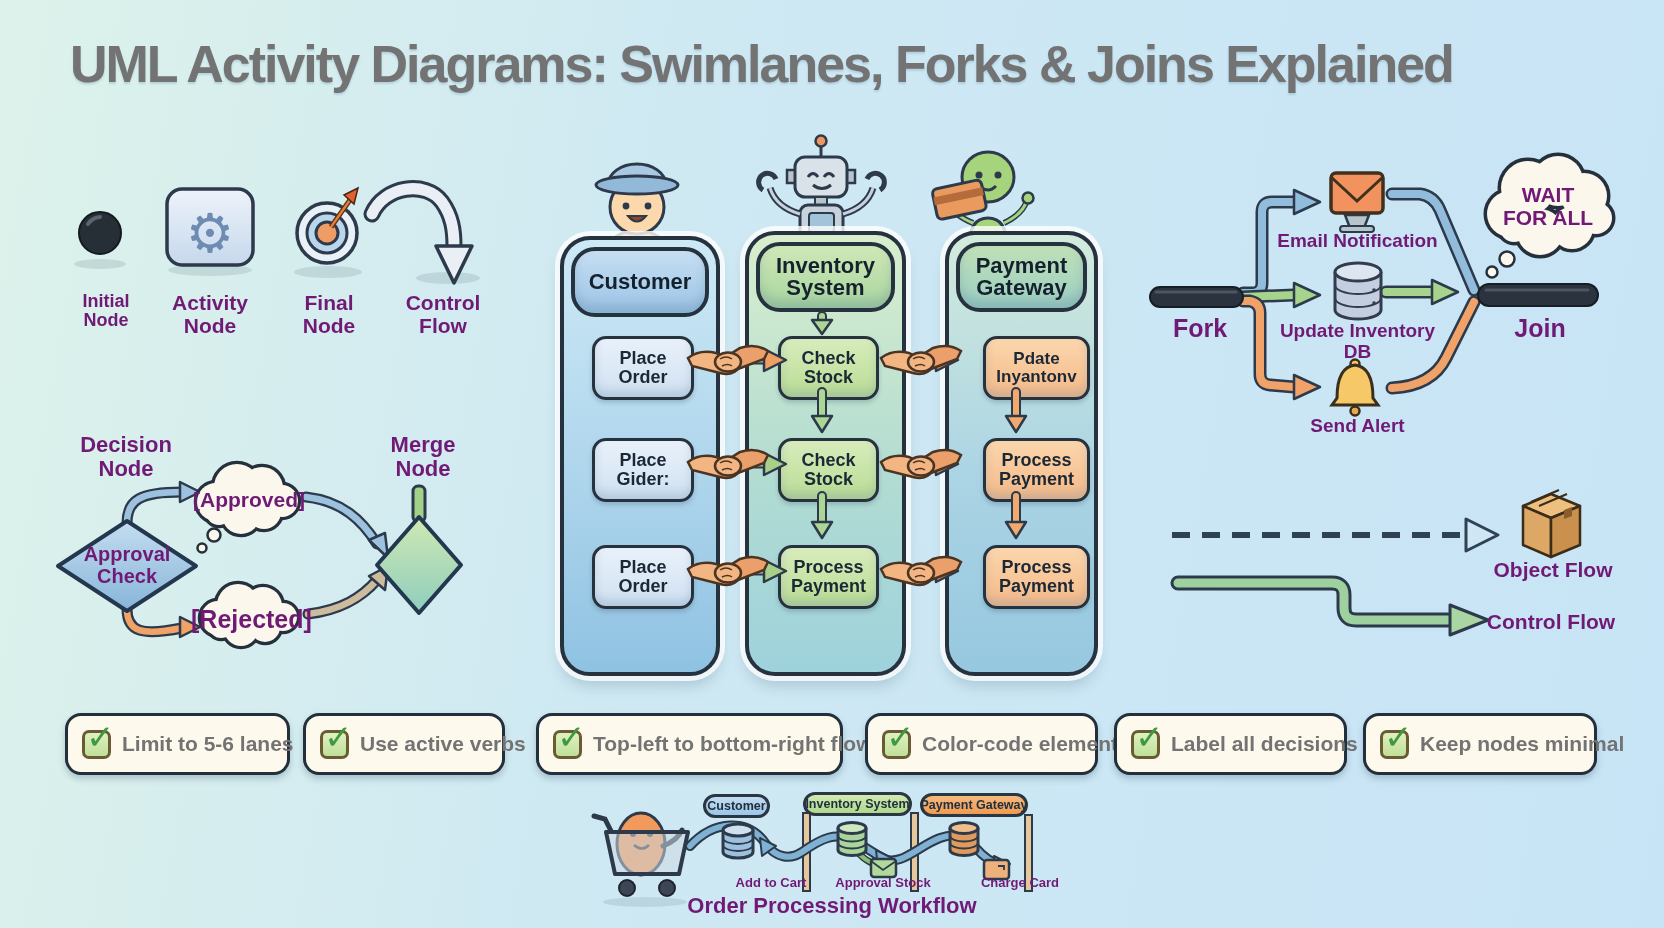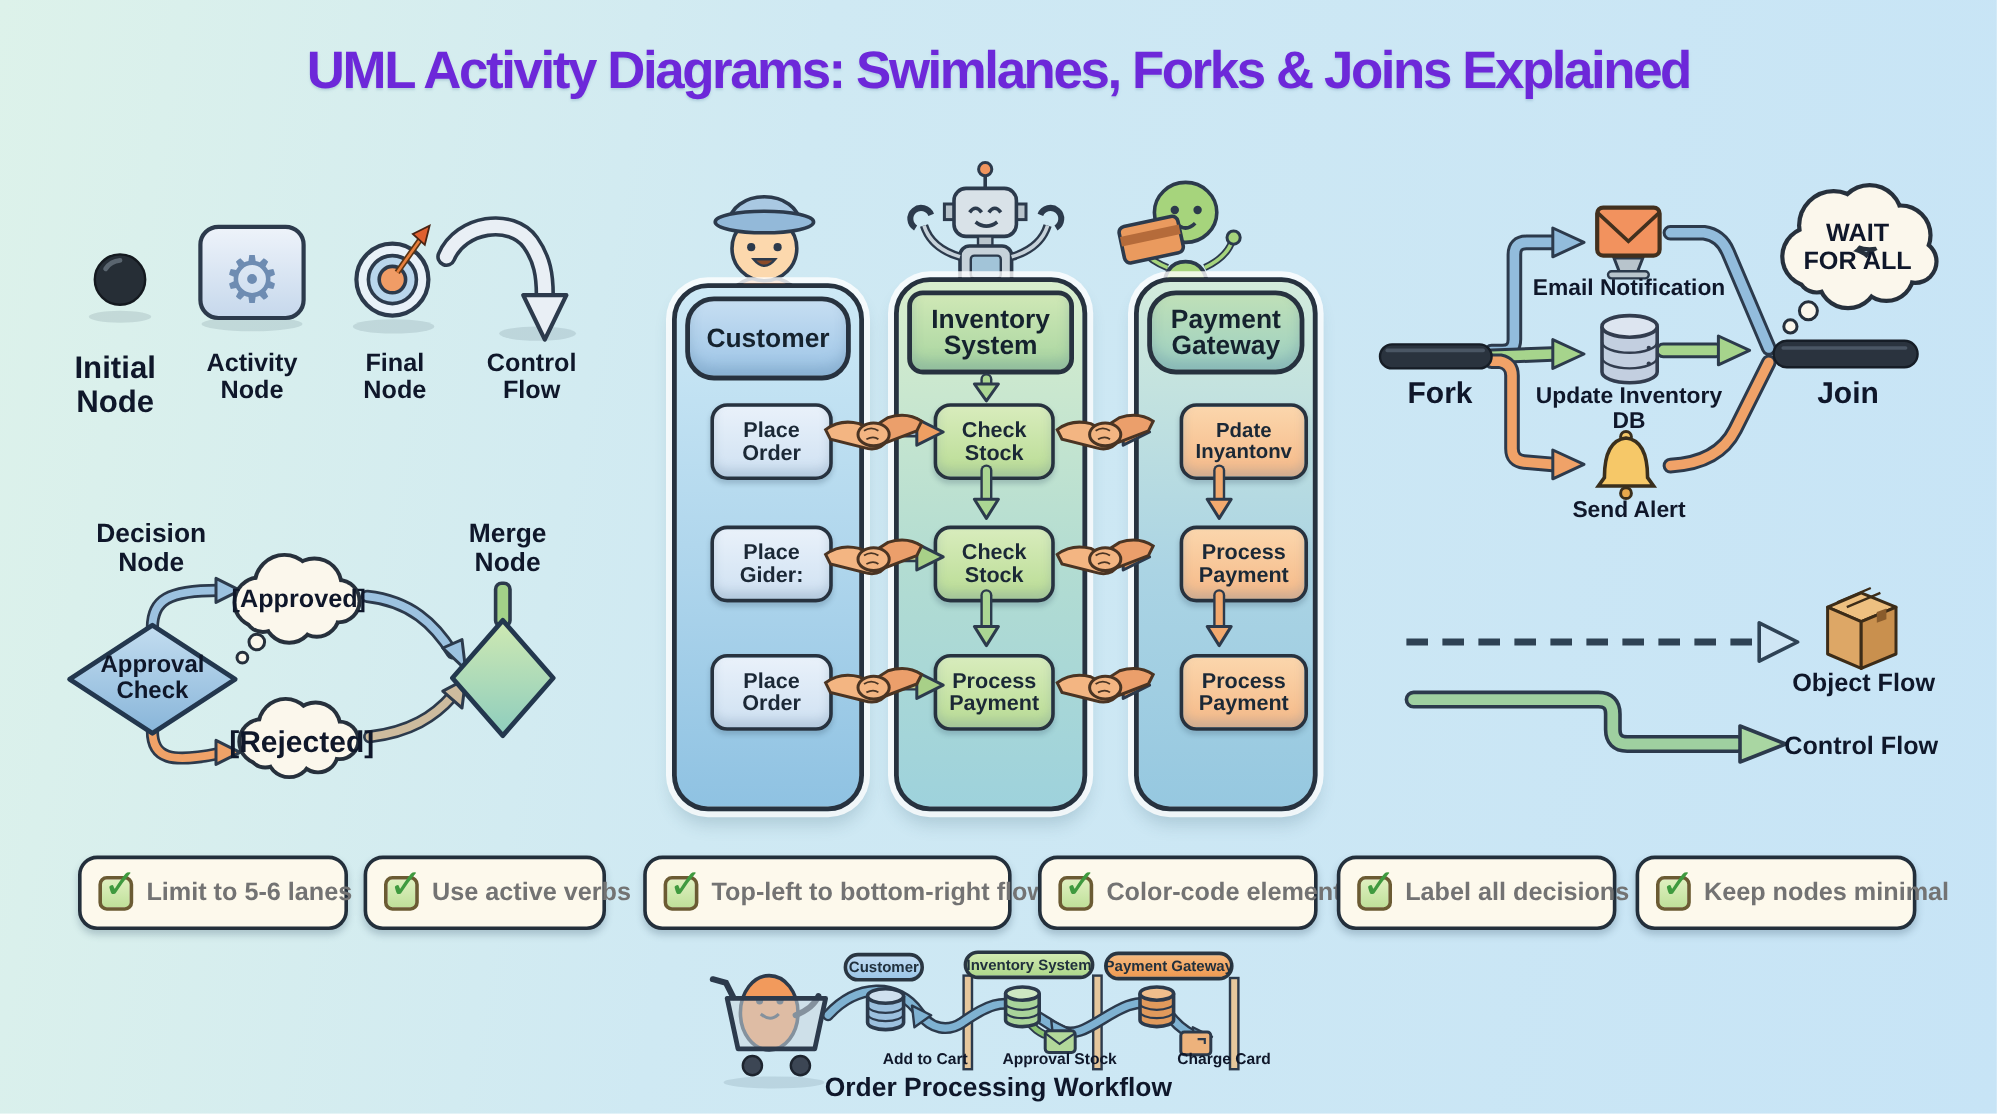--- a/index.html
+++ b/index.html
@@ -2,37 +2,37 @@
 <html><head>
 <meta charset="utf-8">
 <style>
   html,body{margin:0;padding:0;}
   body{width:1664px;height:928px;position:relative;overflow:hidden;
        font-family:"Liberation Sans",sans-serif;
        background:linear-gradient(100deg,#ddf2ea 0%,#cfe9f3 38%,#c7e4f6 100%);}
   svg{position:absolute;left:0;top:0;pointer-events:none;}
   #svg-back{z-index:1;}
   #svg-front{z-index:3;}
-  .lbl{position:absolute;z-index:4;font-weight:700;color:#0f172a;text-align:center;
+  .lbl{position:absolute;z-index:4;font-weight:700;color:#701a75;text-align:center;
        white-space:pre-line;line-height:1.08;}
-  #title{position:absolute;z-index:4;left:70px;top:34px;width:1524px;text-align:center;
-       font-size:44px;font-weight:700;letter-spacing:-2px;color:#6d28d9;
+  #title{position:absolute;z-index:4;left:70px;top:34px;width:1524px;
+       font-size:52px;font-weight:700;letter-spacing:-2px;color:#737373;
        text-shadow:0 2px 2px rgba(120,160,185,.35);}
   
   .lane{position:absolute;z-index:2;border:4px solid #27323f;border-radius:30px;
         box-shadow:0 0 0 5px rgba(255,255,255,.8),0 10px 14px rgba(50,90,110,.22);}
   .lane1{background:linear-gradient(180deg,#cde9f6 0%,#aed5ec 55%,#8fc2e2 100%);}
   .lane2{background:linear-gradient(180deg,#d8eecd 0%,#b2dcd2 55%,#9ed2dc 100%);}
   .lane3{background:linear-gradient(180deg,#d2ebdc 0%,#abd4e4 55%,#96c8e0 100%);}
   .lane-head{position:absolute;left:7px;right:7px;top:7px;height:62px;border:4px solid #27323f;
         border-radius:24px;display:flex;align-items:center;justify-content:center;
         font-weight:700;font-size:22px;color:#15222e;text-align:center;line-height:1.02;
         white-space:pre-line;box-shadow:inset 0 -8px 10px rgba(80,120,150,.25);}
   .lh1{background:linear-gradient(180deg,#c6def2,#9cc4e6);}
-  .lh2{background:linear-gradient(180deg,#cfe8b6,#a8d5a0);border-radius:13px;}
+  .lh2{background:linear-gradient(180deg,#cfe8b6,#a8d5a0);}
   .lh3{background:linear-gradient(180deg,#bfe0b8,#9ccfc2);}
   .act{position:absolute;border:3.5px solid #27323f;border-radius:14px;display:flex;
         align-items:center;justify-content:center;text-align:center;font-weight:700;
         font-size:18px;line-height:1.06;color:#1b2836;white-space:pre-line;
         box-shadow:inset 0 -6px 8px rgba(110,140,170,.28),0 3px 4px rgba(40,70,90,.22);}
   .a-blue{background:linear-gradient(180deg,#e9f1fa,#cfe1f2);}
   .a-green{background:linear-gradient(180deg,#d8ecbc,#b9dc94);}
   .a-orange{background:linear-gradient(180deg,#fbd6ac,#f5b988);margin-left:15px;}
   
   .tip{position:absolute;z-index:2;top:713px;height:62px;box-sizing:border-box;
@@ -101,21 +101,21 @@
     <circle cx="1028" cy="198" r="5.5" fill="#a6d47c" stroke="#2c3a4c" stroke-width="2.5"></circle>
     <g transform="rotate(-12 960 198)">
       <rect x="934" y="184" width="50" height="31" rx="5" fill="#ea9a5e" stroke="#2c3a4c" stroke-width="3"></rect>
       <rect x="934" y="192" width="50" height="8" fill="#b56b3a"></rect>
     </g>
   </g>
 </svg>
 
 <div id="title">UML Activity Diagrams: Swimlanes, Forks &amp; Joins Explained</div>
 
-<div class="lbl" style="left:26px;top:292px;width:140px;font-size:26px">Initial
+<div class="lbl" style="left:36px;top:292px;width:140px;font-size:18px">Initial
 Node</div>
 <div class="lbl" style="left:140px;top:292px;width:140px;font-size:21px">Activity
 Node</div>
 <div class="lbl" style="left:259px;top:292px;width:140px;font-size:21px">Final
 Node</div>
 <div class="lbl" style="left:373px;top:292px;width:140px;font-size:21px">Control
 Flow</div>
 
 <div class="lbl" style="left:56px;top:433px;width:140px;font-size:22px">Decision
 Node</div>

